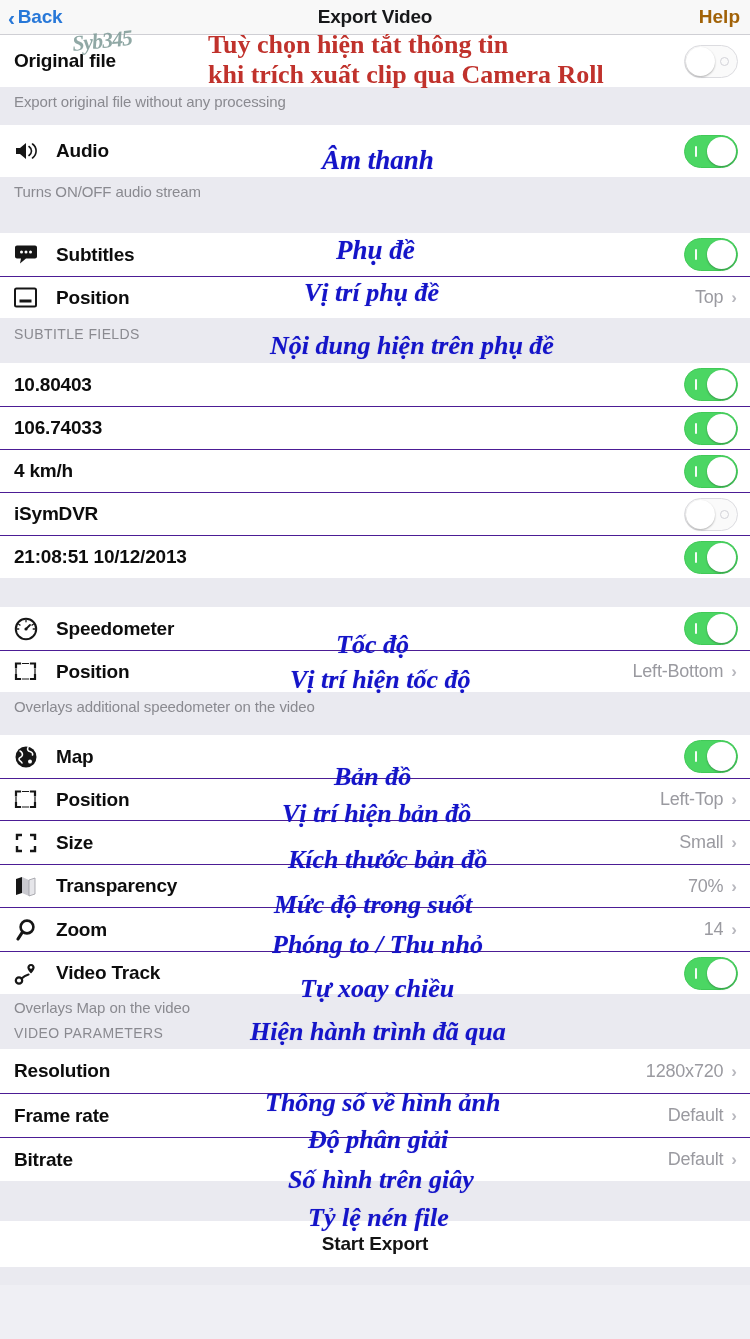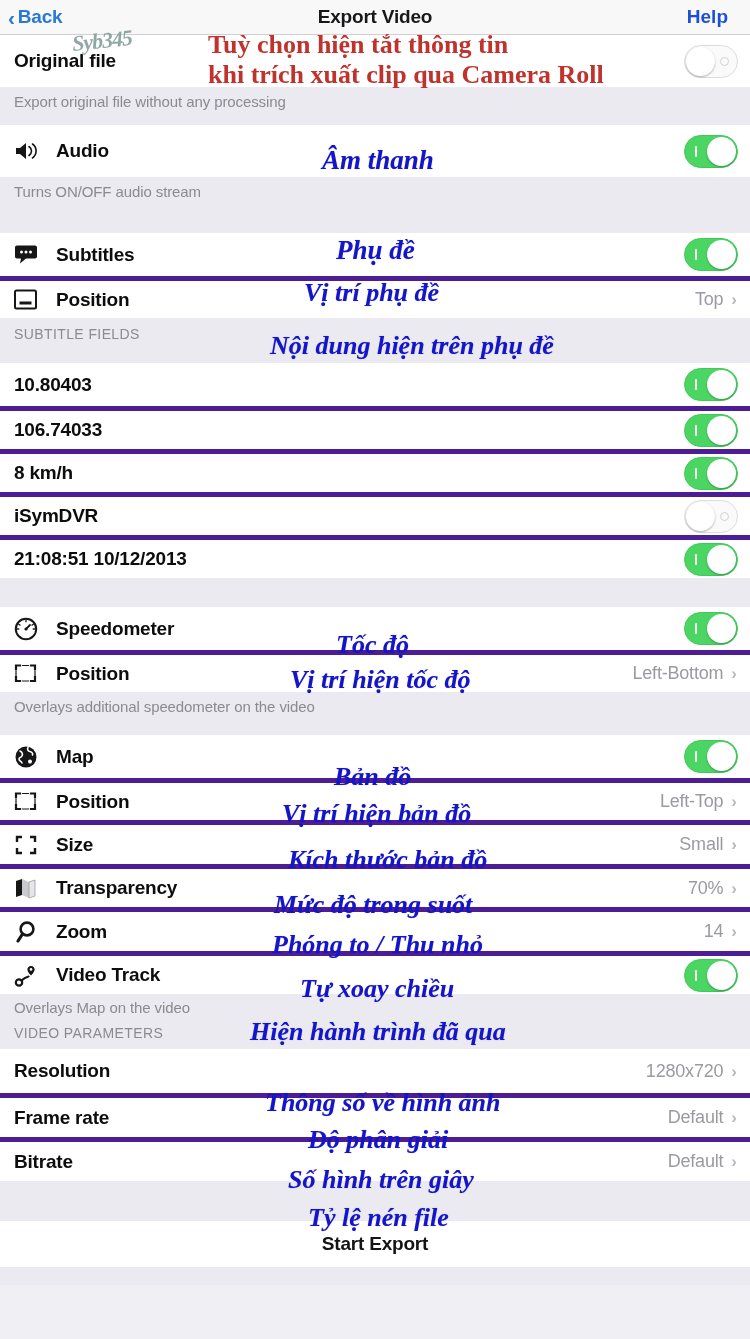--- a/index.html
+++ b/index.html
@@ -48,44 +48,44 @@
     color: #2878d8;
   }
   .nav-title {
     font-size: 19px;
     font-weight: bold;
     color: #17181a;
     letter-spacing: -0.2px;
   }
   .nav-help {
     position: absolute;
-    right: 22px;
+    right: 10px;
     top: 0;
     height: 34px;
     display: flex;
     align-items: center;
-    color: #1d4ed8;
+    color: #a16207;
     font-size: 19px;
     font-weight: bold;
     margin-left: 43px;
   }
 
   
   .group { background: #fff; }
   .gap { background: #eaeaf0; }
 
   .row {
     position: relative;
     background: #fff;
     display: flex;
     align-items: center;
     padding: 0 12px 0 14px;
     box-sizing: border-box;
   }
-  .row + .row { border-top: 5px solid #4c1d95; justify-content: space-between; }
+  .row + .row { border-top: 1px solid #4c1d95; justify-content: space-between; }
 
   .row-icon {
     width: 42px;
     min-width: 42px;
     display: flex;
     align-items: center;
     justify-content: flex-start;
     color: #1a1a1a;
   }
   .row-icon svg { display: block; }
@@ -317,21 +317,21 @@
       </span>
   </div>
   <div class="row" style="height:43px">
     <span class="row-label">106.74033</span>
     <span class="row-spacer"></span>
     <span class="switch on">
         <span class="knob"></span>
       </span>
   </div>
   <div class="row" style="height:43px">
-    <span class="row-label">8 km/h</span>
+    <span class="row-label">4 km/h</span>
     <span class="row-spacer"></span>
     <span class="switch on">
         <span class="knob"></span>
       </span>
   </div>
   <div class="row" style="height:43px">
     <span class="row-label">iSymDVR</span>
     <span class="row-spacer"></span>
     <span class="switch off">
         <span class="knob"></span>

